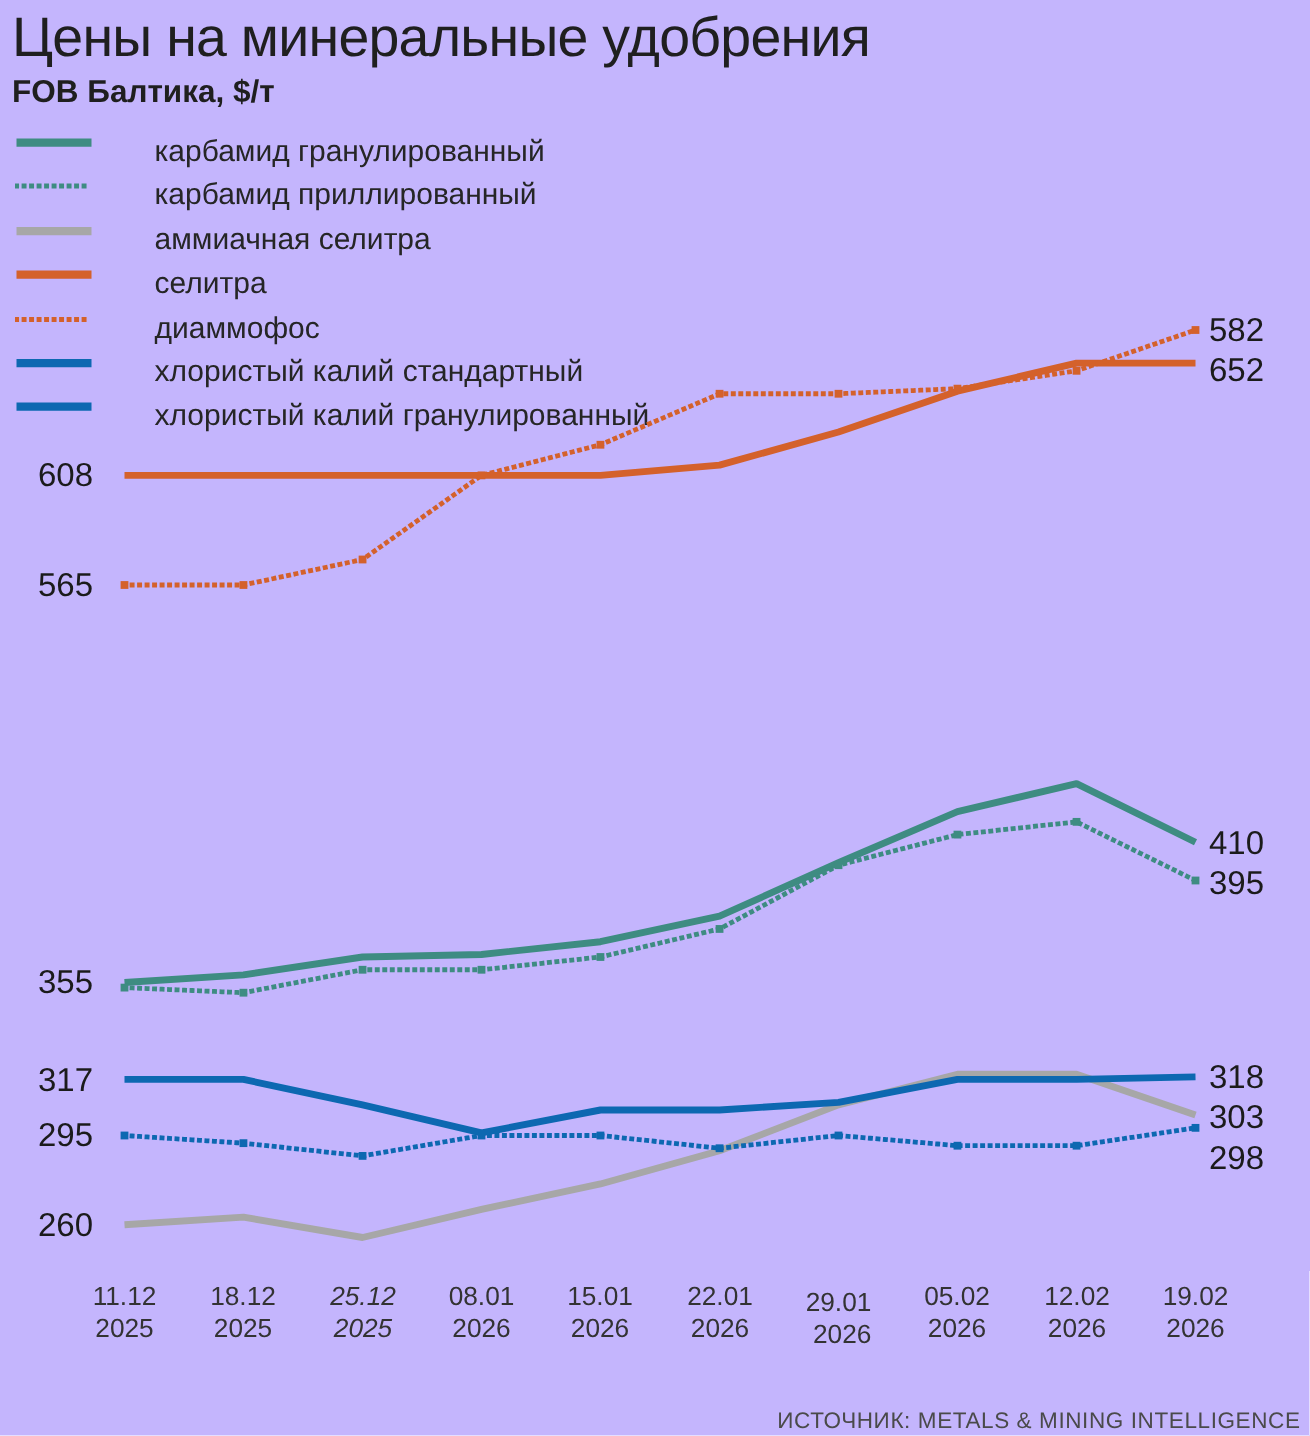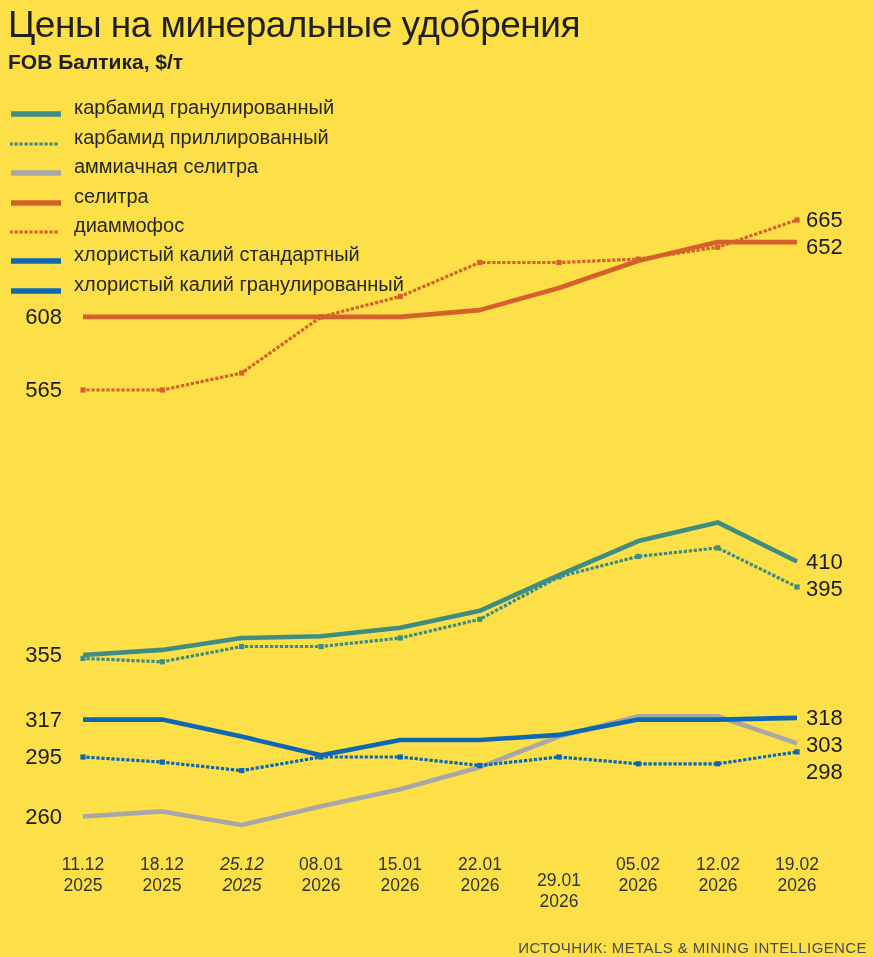--- a/index.html
+++ b/index.html
@@ -1,22 +1,22 @@
 <!DOCTYPE html>
 <html><head>
 <meta charset="utf-8">
 <style>
   html,body{margin:0;padding:0;background:#ffffff;}
-  .panel{position:relative;width:873px;height:957px;background:#fde047;overflow:hidden;
+  .panel{position:relative;width:873px;height:957px;background:#c4b5fd;overflow:hidden;
          font-family:"Liberation Sans","DejaVu Sans",sans-serif;}
   .title{position:absolute;left:8px;top:4px;font-size:37px;font-weight:300;color:#1f1f1f;
          letter-spacing:-0.5px;white-space:nowrap;}
   .subtitle{position:absolute;left:8px;top:50px;font-size:21px;font-weight:700;color:#1f1f1f;}
   #legend{position:absolute;left:10px;top:90px;}
-  .legend-item{display:flex;align-items:flex-end;height:29.4px;}
+  .legend-item{display:flex;align-items:flex-start;height:29.4px;gap:29px;}
   .legend-swatch{width:52px;margin-right:12px;flex:0 0 auto;}
   .legend-label{font-size:20px;color:#262626;white-space:nowrap;}
   #chart{position:absolute;left:0;top:0;width:873px;height:957px;pointer-events:none;}
   #chart svg{position:absolute;left:0;top:0;}
   .val-label{position:absolute;height:26px;line-height:26px;font-size:22px;color:#1b1b1b;
              white-space:nowrap;}
   .val-left{left:0;width:62px;text-align:right;}
   .val-right{left:806px;width:64px;text-align:left;}
   #xaxis{position:absolute;left:0;top:850px;width:848px;height:50px;}
   .x-label{position:absolute;transform:translateX(-50%);text-align:center;font-size:17.5px;
@@ -113,42 +113,42 @@
         <rect x="715.1" y="761.2" width="5.2" height="5.2" fill="#0D68B1"></rect>
         <rect x="794.4" y="749.3" width="5.2" height="5.2" fill="#0D68B1"></rect>
         <polyline points="83.0,719.6 162.3,719.6 241.7,736.6 321.0,755.3 400.3,740.0 479.7,740.0 559.0,734.9 638.3,719.6 717.7,719.6 797.0,717.9" fill="none" stroke="#0D68B1" stroke-width="4.6" stroke-linejoin="round" stroke-linecap="butt"></polyline>
       </svg>
       <div class="val-label val-left" style="top: 642px;">355</div>
       <div class="val-label val-left" style="top: 804px;">260</div>
       <div class="val-label val-left" style="top: 304px;">608</div>
       <div class="val-label val-left" style="top: 377px;">565</div>
       <div class="val-label val-left" style="top: 744px;">295</div>
       <div class="val-label val-left" style="top: 707px;">317</div>
-      <div class="val-label val-right" style="top: 207px;">665</div>
+      <div class="val-label val-right" style="top: 207px;">582</div>
       <div class="val-label val-right" style="top: 234px;">652</div>
       <div class="val-label val-right" style="top: 549px;">410</div>
       <div class="val-label val-right" style="top: 576px;">395</div>
       <div class="val-label val-right" style="top: 705px;">318</div>
       <div class="val-label val-right" style="top: 732px;">303</div>
       <div class="val-label val-right" style="top: 759px;">298</div>
     </div>
   <div id="xaxis">
       <div class="x-label" style="left: 83px; top: 4px;"><span>11.12</span><br>
                    <span>2025</span></div>
       <div class="x-label" style="left: 162px; top: 4px;"><span>18.12</span><br>
                    <span>2025</span></div>
       <div class="x-label" style="left: 242px; top: 4px; font-style: italic;"><span>25.12</span><br>
                    <span>2025</span></div>
       <div class="x-label" style="left: 321px; top: 4px;"><span>08.01</span><br>
                    <span>2026</span></div>
       <div class="x-label" style="left: 400px; top: 4px;"><span>15.01</span><br>
                    <span>2026</span></div>
       <div class="x-label" style="left: 480px; top: 4px;"><span>22.01</span><br>
                    <span>2026</span></div>
-      <div class="x-label" style="left: 559px; top: 20px;"><span>29.01</span><br>
+      <div class="x-label" style="left: 559px; top: 8px; text-align: right;"><span>29.01</span><br>
                    <span>2026</span></div>
       <div class="x-label" style="left: 638px; top: 4px;"><span>05.02</span><br>
                    <span>2026</span></div>
       <div class="x-label" style="left: 718px; top: 4px;"><span>12.02</span><br>
                    <span>2026</span></div>
       <div class="x-label" style="left: 797px; top: 4px;"><span>19.02</span><br>
                    <span>2026</span></div>
     </div>
   <div class="source">ИСТОЧНИК: METALS &amp; MINING INTELLIGENCE</div>
 </div>

